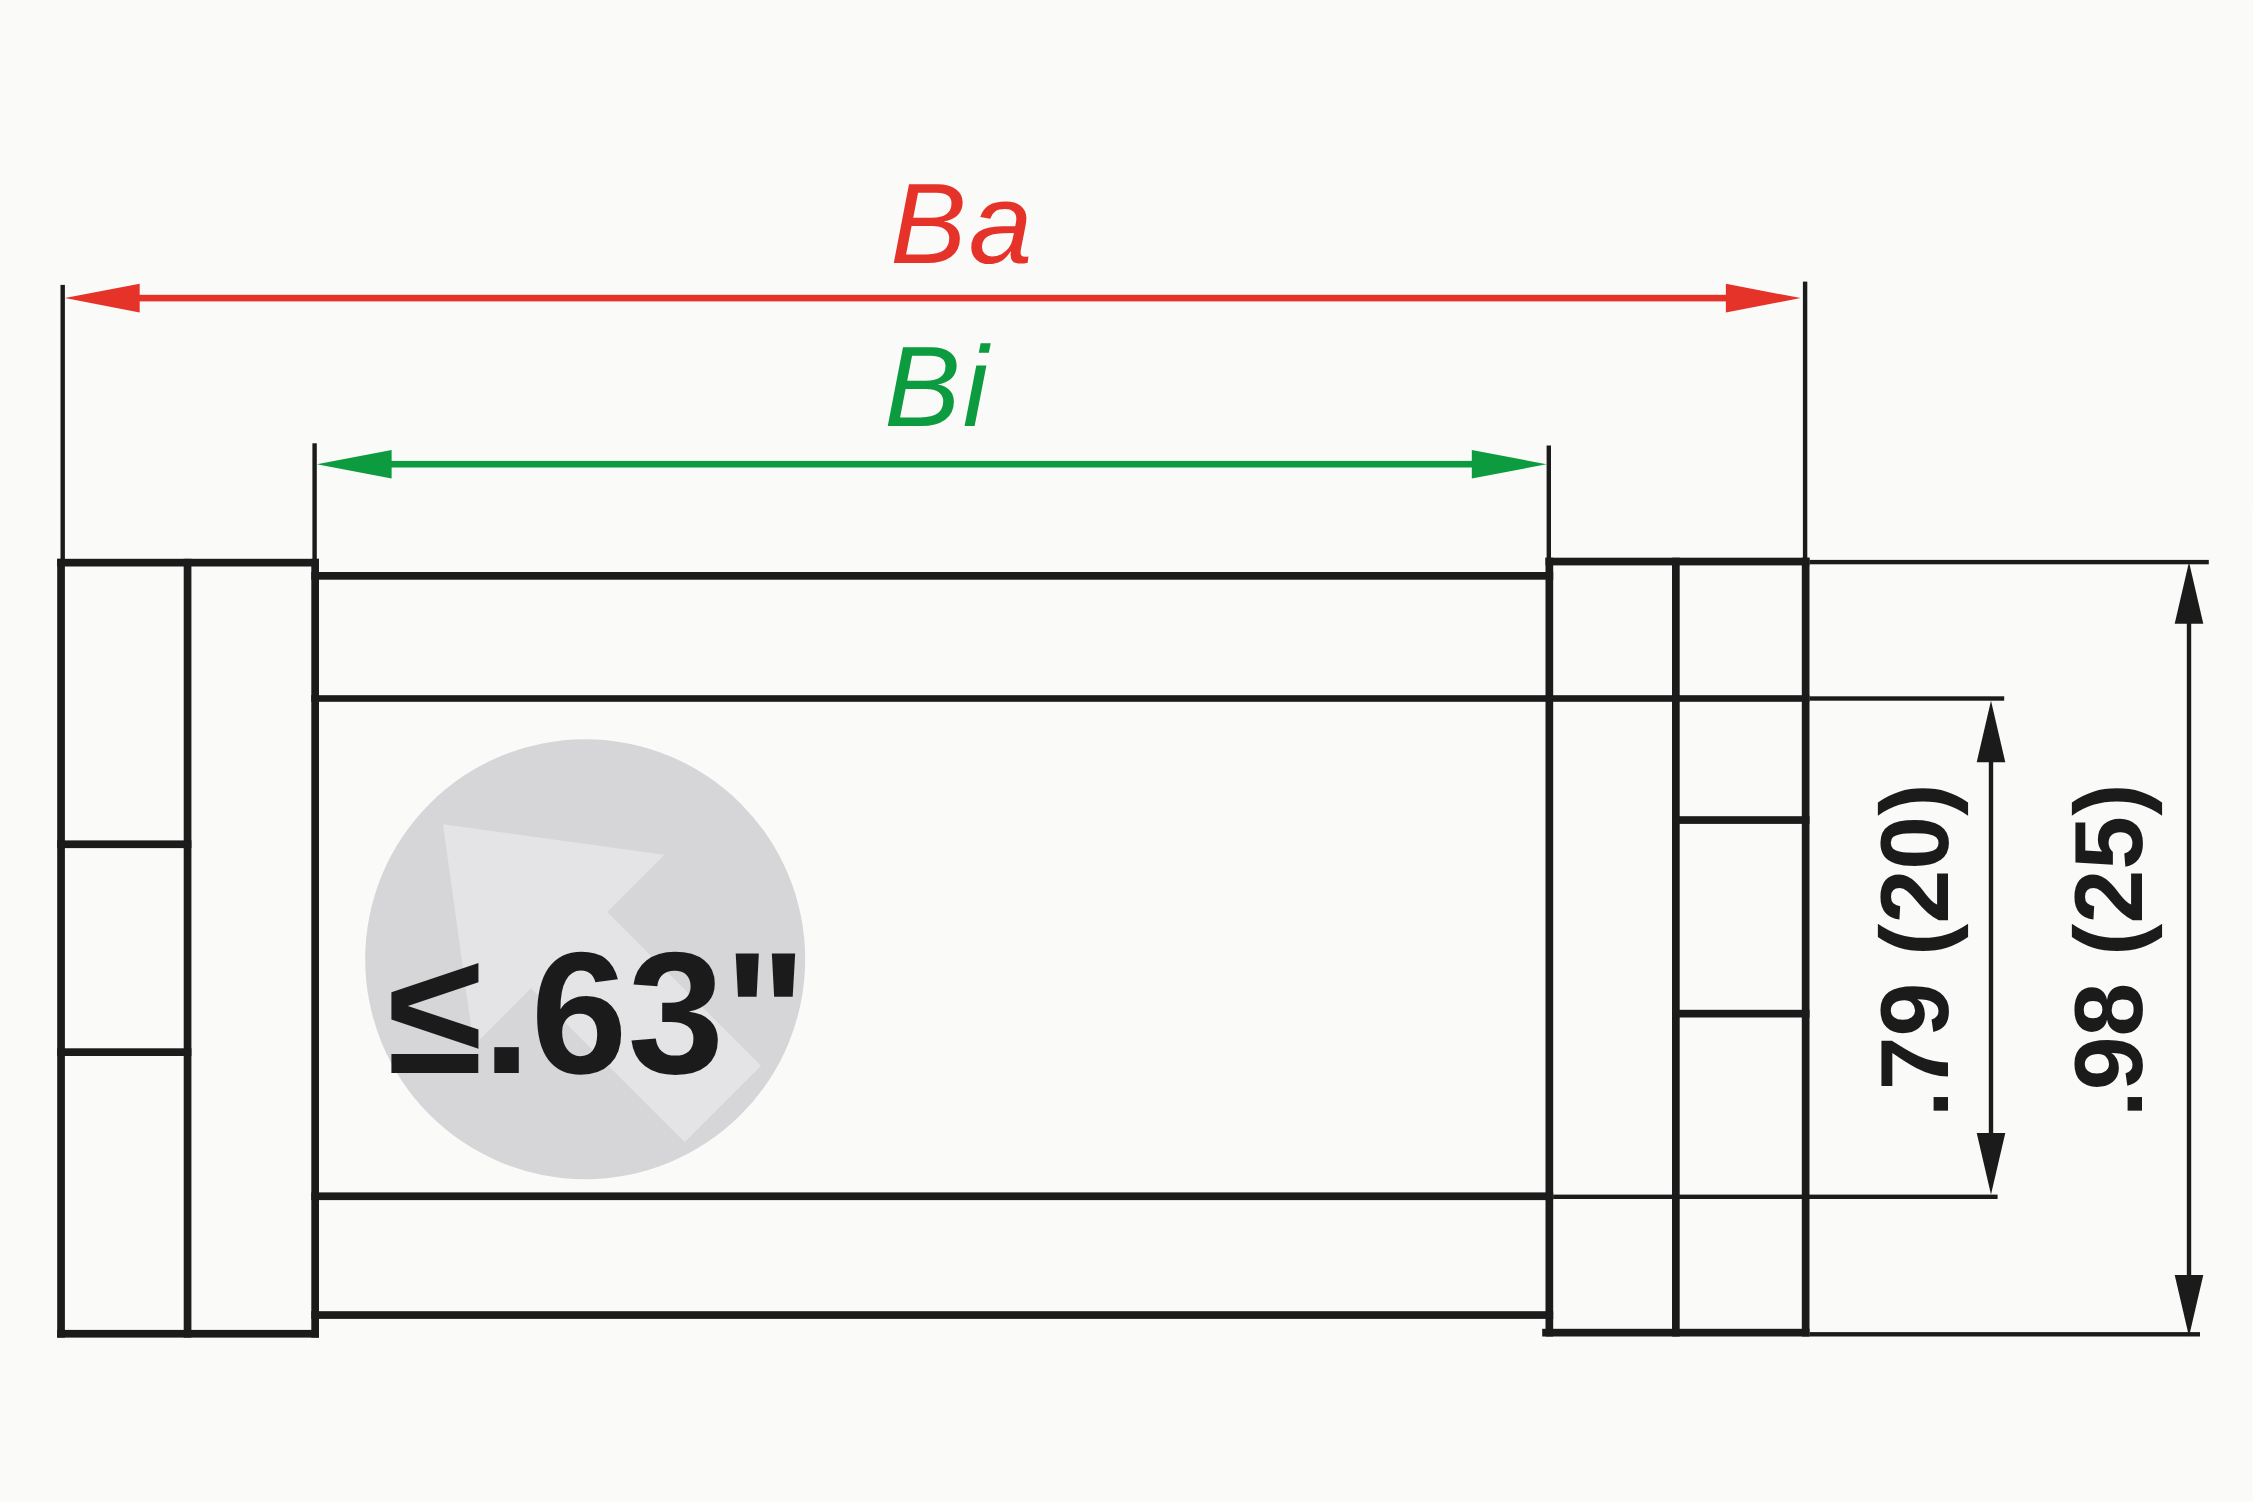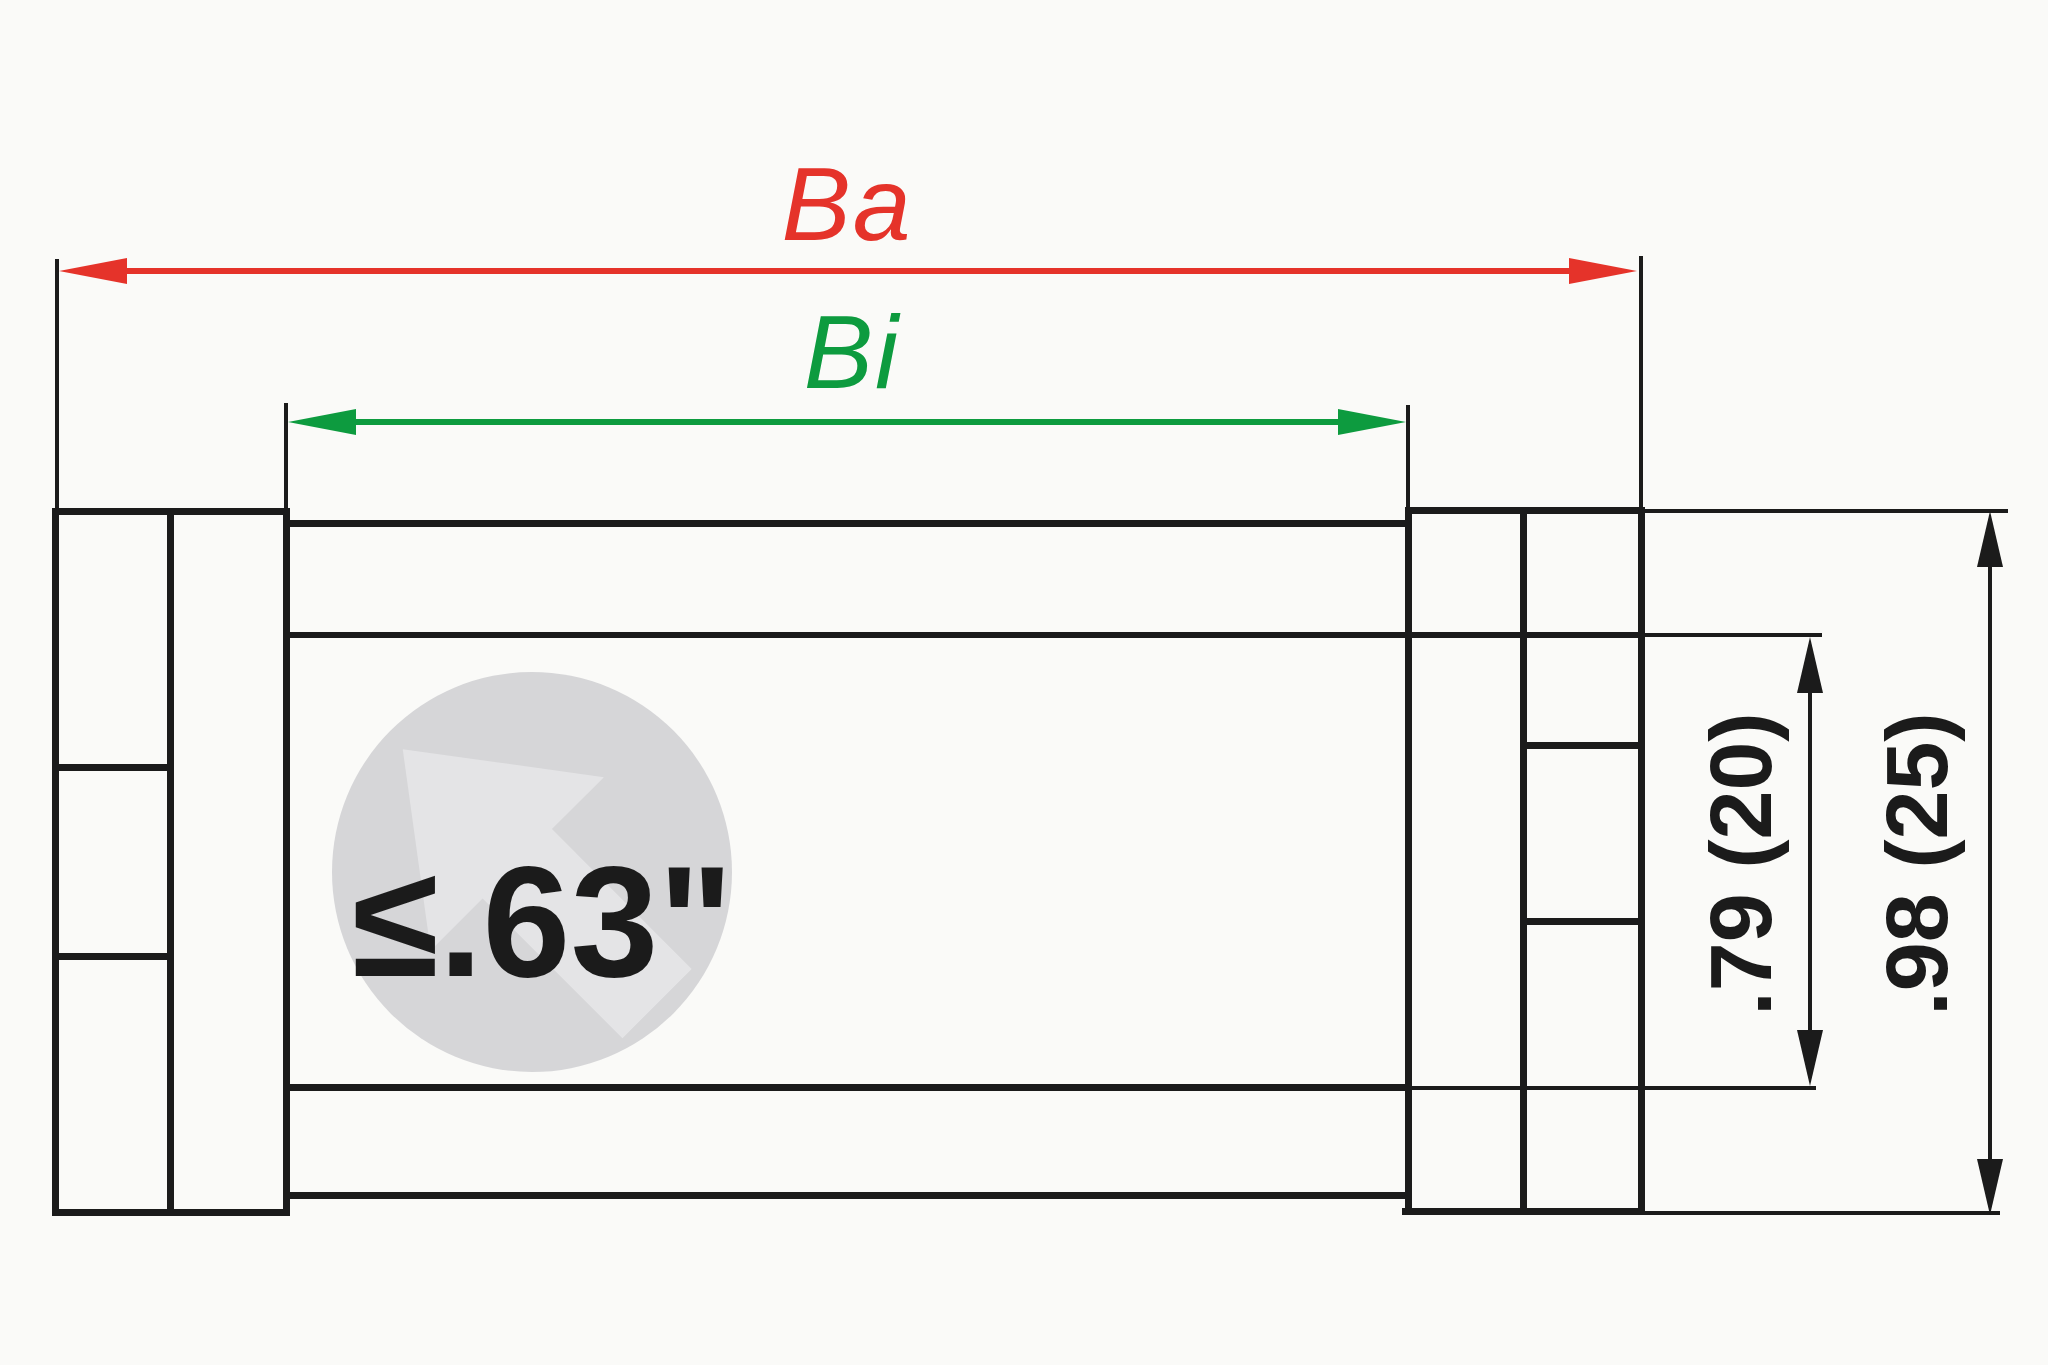--- a/index.html
+++ b/index.html
@@ -52,21 +52,21 @@
     font-size:158px; font-weight:bold; line-height:1; color:var(--ink);
     white-space:nowrap;
   }
 </style>
 </head>
 <body>
 
 <div id="canvas">
 
   <div>
-    <div class="dim-label red" style="left:697px;top:152px;">Ba</div>
+    <div class="dim-label red" style="left:725px;top:152px;">Ba</div>
     <div class="red-line" style="left:118px;top:268px;width:1462px;"></div>
     <div class="ah ah-left-red" style="left:59px;top:258px;"></div>
     <div class="ah ah-right-red" style="left:1569px;top:258px;"></div>
     <div class="vthin" style="left:55px;top:259px;height:252px;"></div>
     <div class="vthin" style="left:1639px;top:256px;height:253px;"></div>
   </div>
 
   <div>
     <div class="dim-label green" style="left:702px;top:300px;">Bi</div>
     <div class="green-line" style="left:345px;top:419px;width:1003px;"></div>

